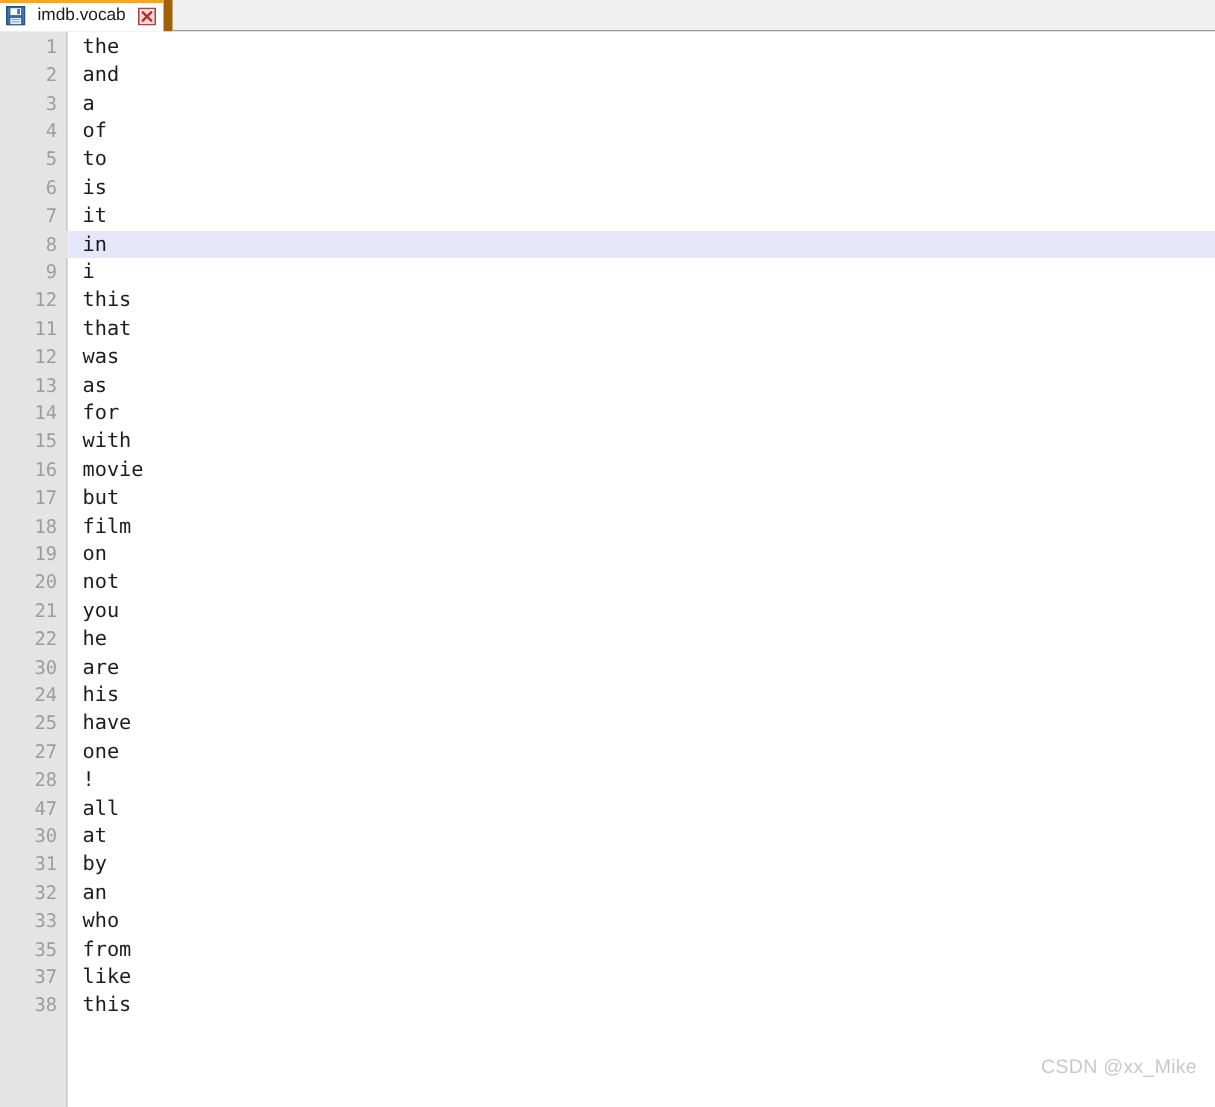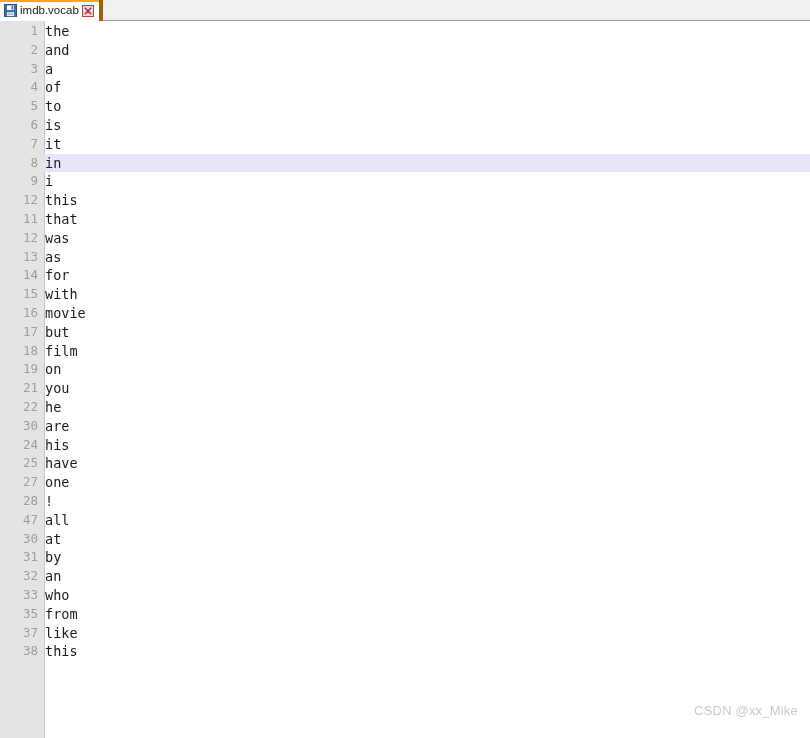--- a/index.html
+++ b/index.html
@@ -21,24 +21,24 @@
     background: #f0f0f0;
     border-bottom: 1px solid #9a9a9a;
     box-sizing: border-box;
     display: flex;
     align-items: stretch;
   }
   .tab {
     position: relative;
     display: flex;
     align-items: center;
-    gap: 3px;
+    gap: 8px;
     padding: 0 5px 0 4px;
     background: #ffffff;
-    border-right: 4px solid #a16207;
+    border-right: 6px solid #a16207;
     box-sizing: border-box;
     height: 21px;
     cursor: default;
   }
   .tab::before {
     content: "";
     position: absolute;
     left: 0; right: 0; top: 0;
     height: 2px;
     background: #f5a623;
@@ -114,20 +114,21 @@
     text-align: right;
     padding-right: 7px;
     box-sizing: border-box;
     color: #9d9d9d;
     font-family: "DejaVu Sans Mono", "Liberation Mono", monospace;
     font-size: 12.5px;
     line-height: 18.8px;
     user-select: none;
   }
   .line-text {
+    padding-left: 10px;
     color: #1c1c1c;
     font-family: "DejaVu Sans Mono", "Liberation Mono", monospace;
     font-size: 13.5px;
     line-height: 18.8px;
   }
 
   
   .watermark {
     position: absolute;
     right: 12px;
@@ -240,20 +241,24 @@
       </div>
       <div class="line">
         <div class="lineno-cell">18</div>
         <div class="line-text">film</div>
       </div>
       <div class="line">
         <div class="lineno-cell">19</div>
         <div class="line-text">on</div>
       </div>
       <div class="line">
+        <div class="lineno-cell">20</div>
+        <div class="line-text">not</div>
+      </div>
+      <div class="line">
         <div class="lineno-cell">21</div>
         <div class="line-text">you</div>
       </div>
       <div class="line">
         <div class="lineno-cell">22</div>
         <div class="line-text">he</div>
       </div>
       <div class="line">
         <div class="lineno-cell">30</div>
         <div class="line-text">are</div>

